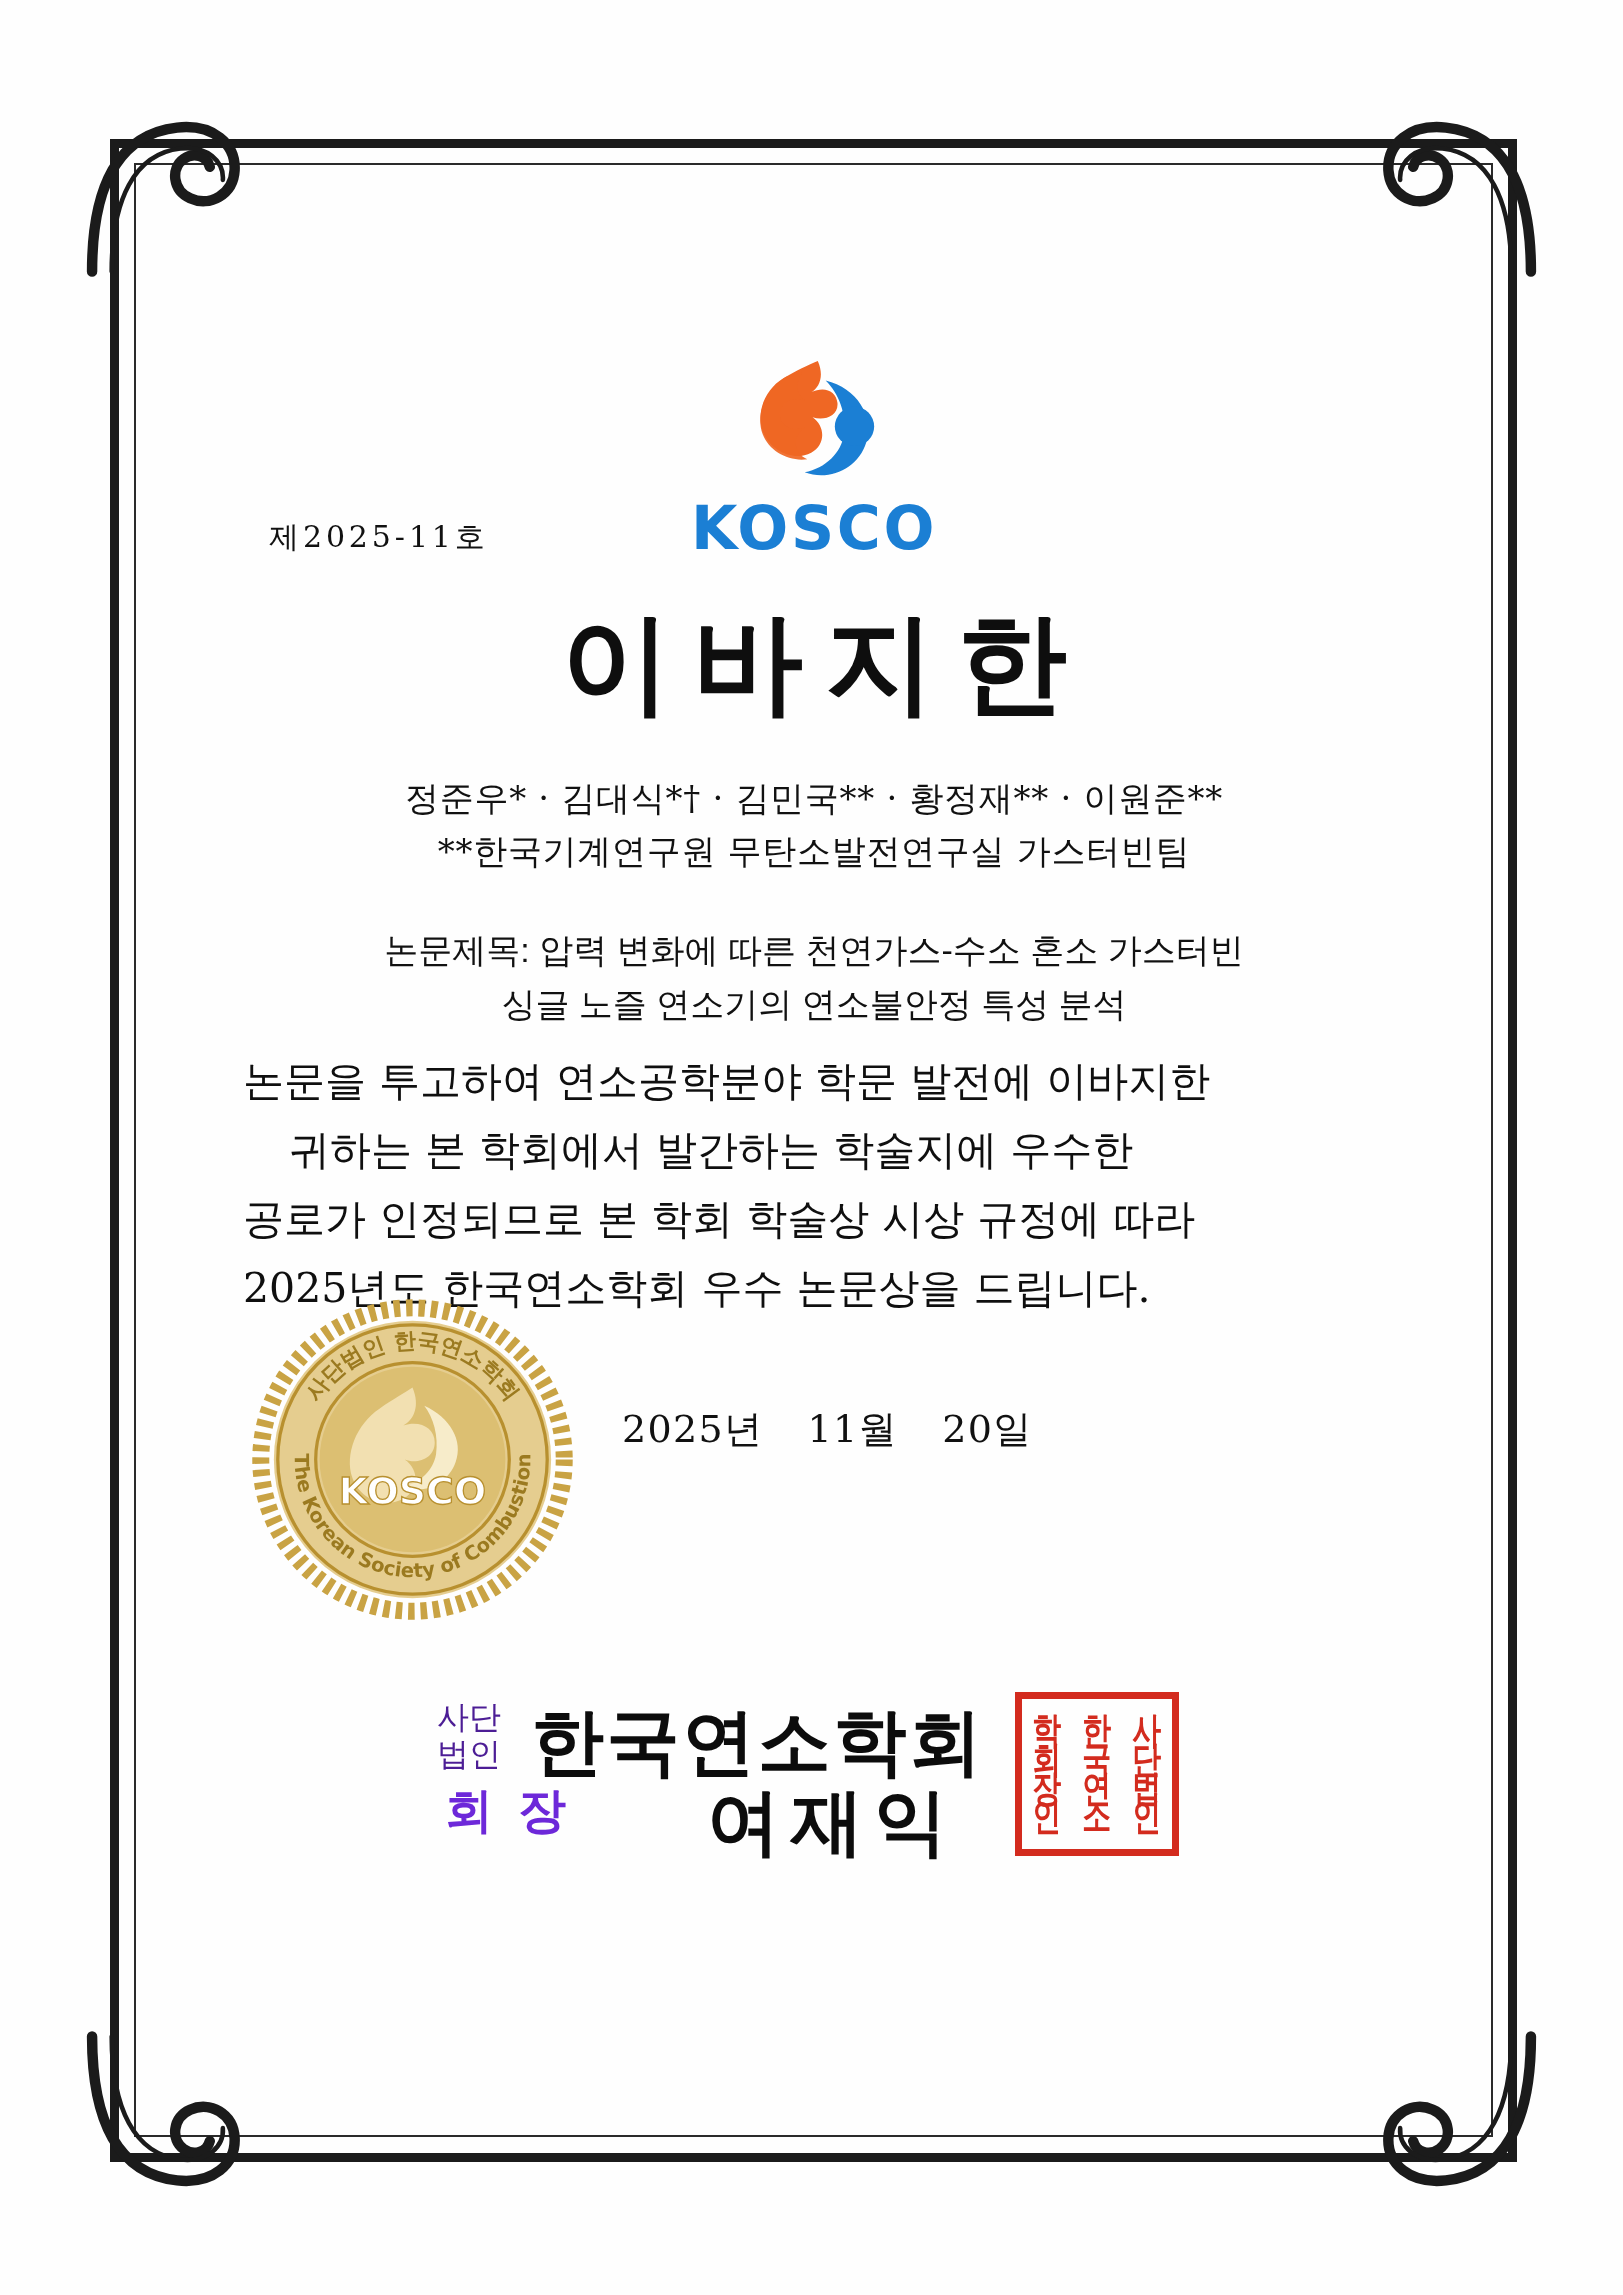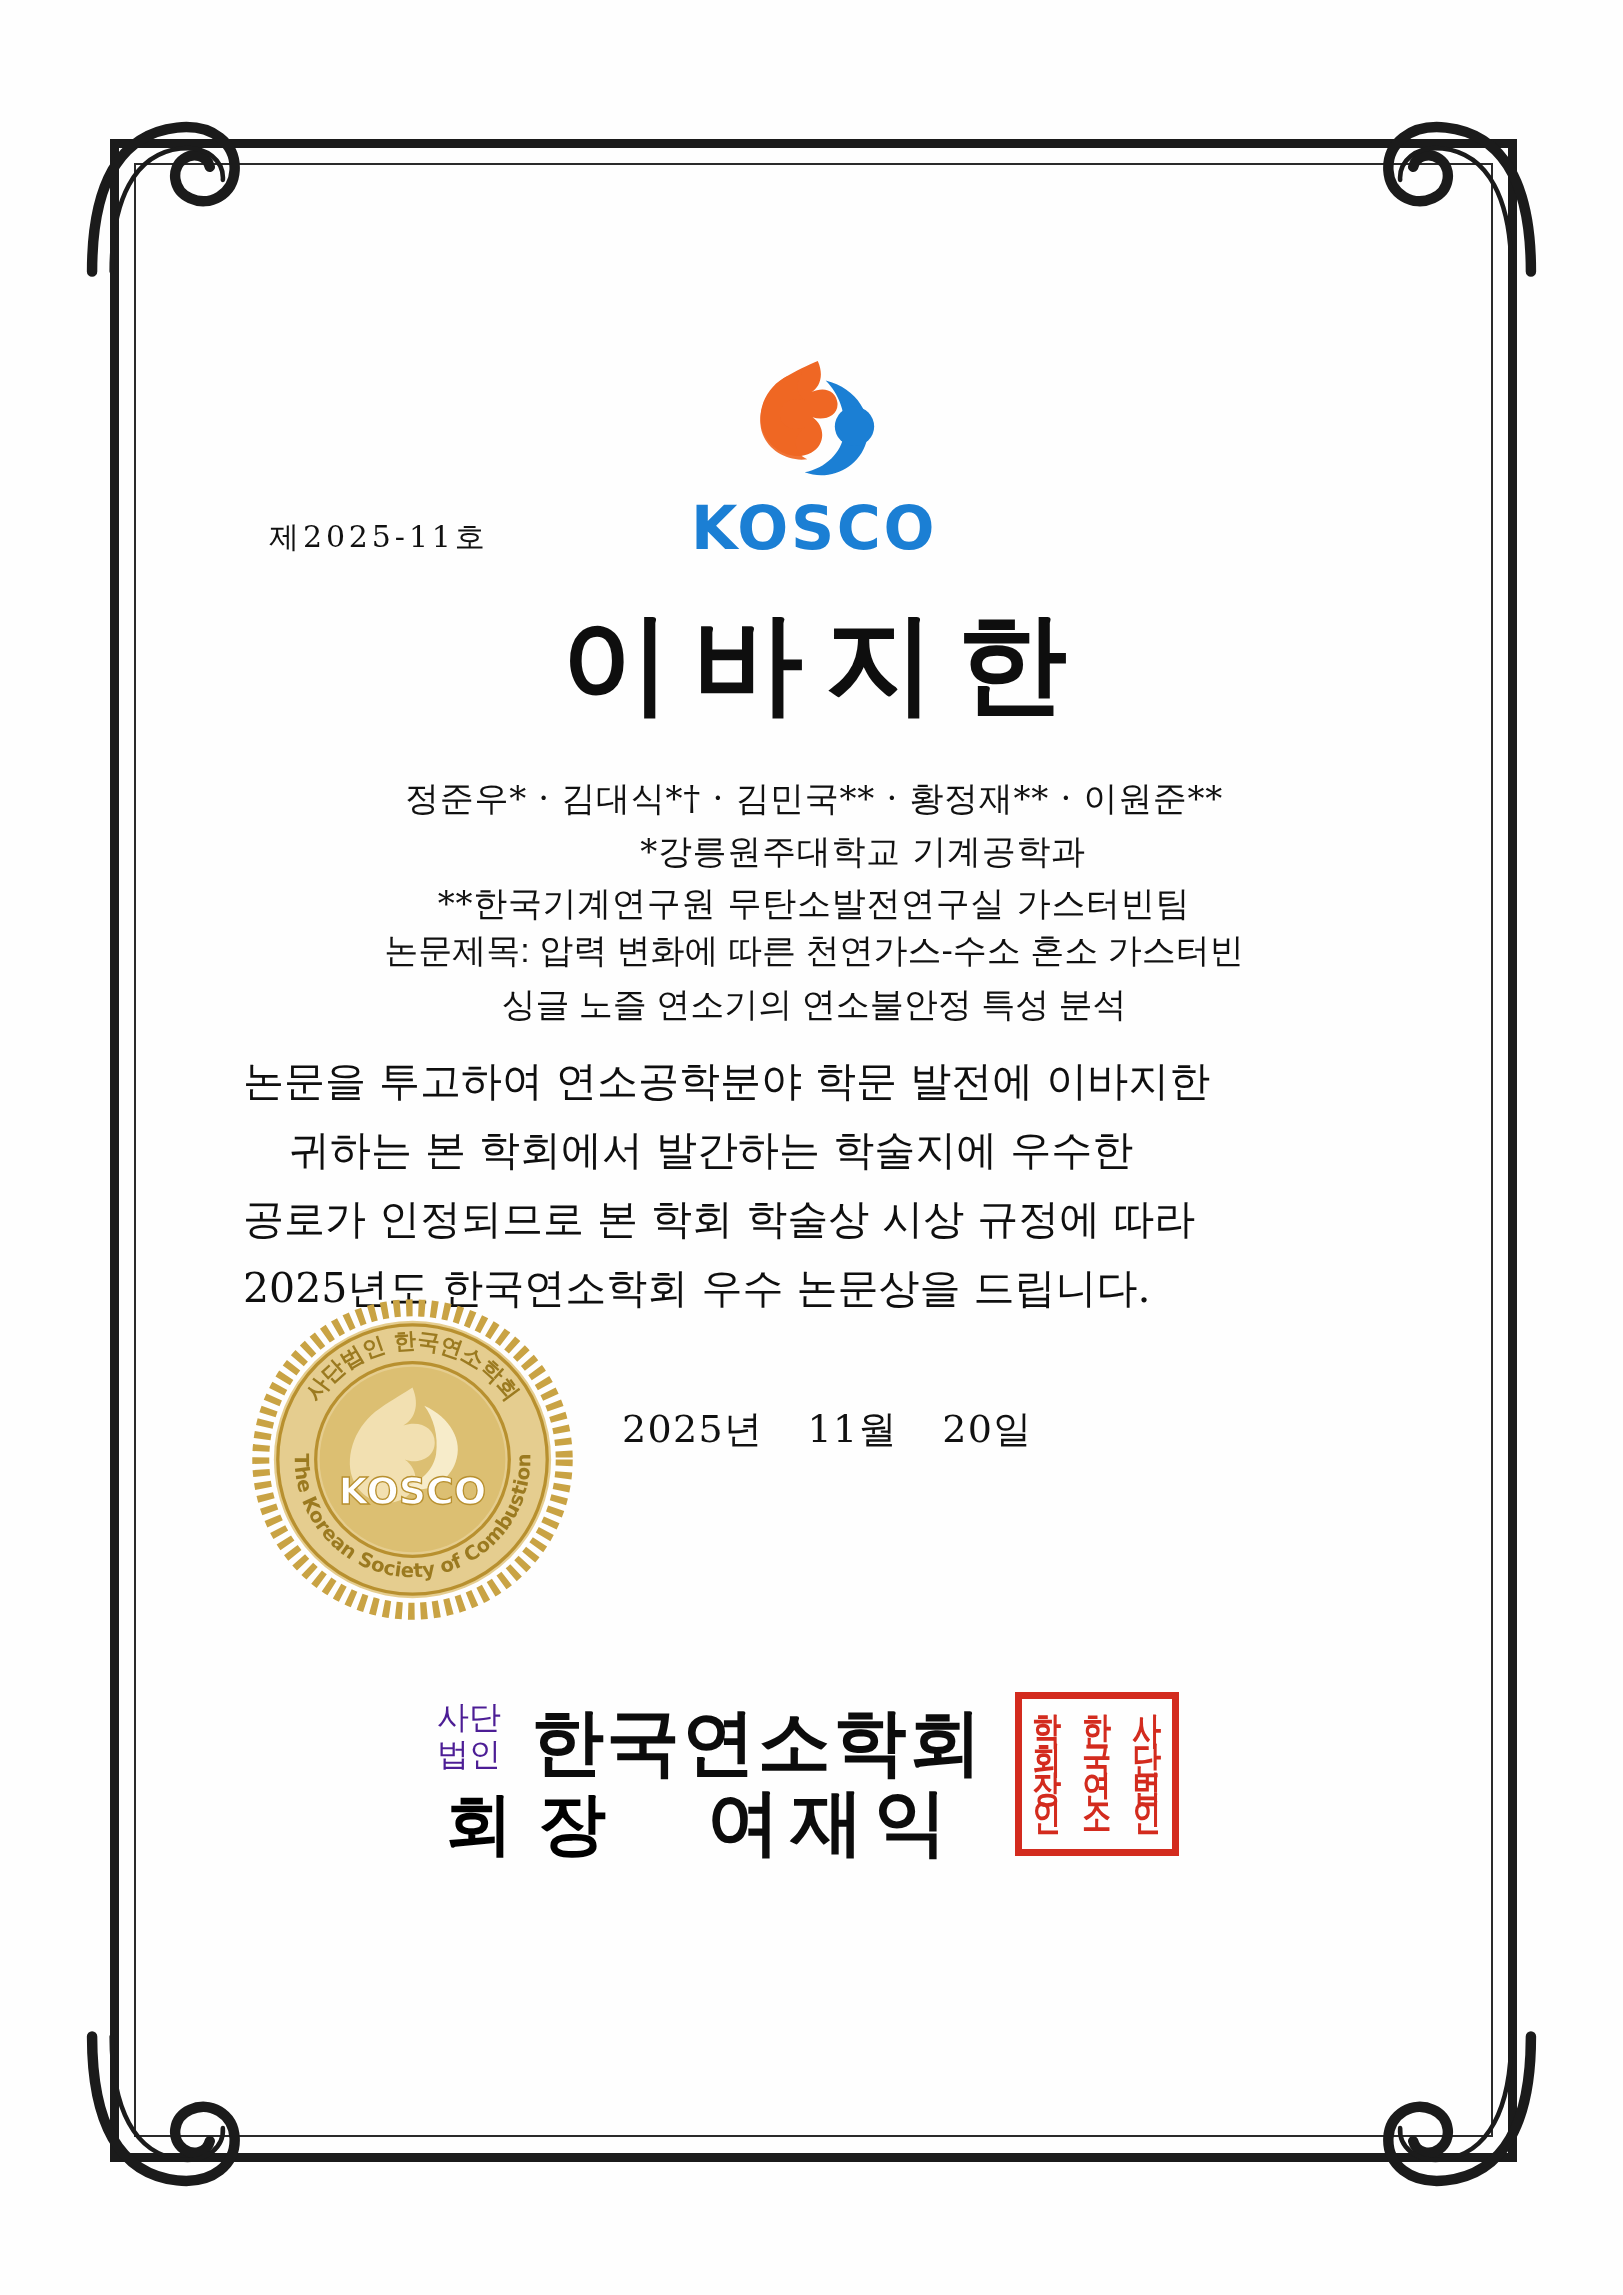--- a/index.html
+++ b/index.html
@@ -214,23 +214,23 @@
     letter-spacing: 2.6px;
     color: #0c0c0c;
     margin-top: 8px;
   }
   .pres-label {
     position: absolute;
     left: 281px;
     top: 84px;
     font-family: "DejaVu Serif", serif;
     font-weight: bold;
-    font-size: 68px;
+    font-size: 48px;
     letter-spacing: 25px;
-    color: #000000;
+    color: #6d28d9;
   }
   .pres-name {
     position: absolute;
     left: 543px;
     top: 79px;
     font-family: "DejaVu Serif", serif;
     font-weight: bold;
     font-size: 73px;
     letter-spacing: 10.5px;
     color: #0c0c0c;
@@ -321,21 +321,20 @@
           <circle cx="196" cy="112" r="30" fill="#1b7fd4"></circle>
         </svg>
       </div>
       <div class="logo-text">KOSCO</div>
     </div>
 
     <div class="award-title">이바지한</div>
 
     <div class="authors">
       <div>정준우* · 김대식*† · 김민국** · 황정재** · 이원준**</div>
-      <div class="aff-1">*강릉원주대학교 기계공학과</div>
       <div class="aff-2">**한국기계연구원 무탄소발전연구실 가스터빈팀</div>
     </div>
 
     <div class="paper-title">
       <div>논문제목: 압력 변화에 따른 천연가스-수소 혼소 가스터빈</div>
       <div>싱글 노즐 연소기의 연소불안정 특성 분석</div>
     </div>
 
     <div class="body-text">
       <span class="ln">논문을 투고하여 연소공학분야 학문 발전에 이바지한</span>

